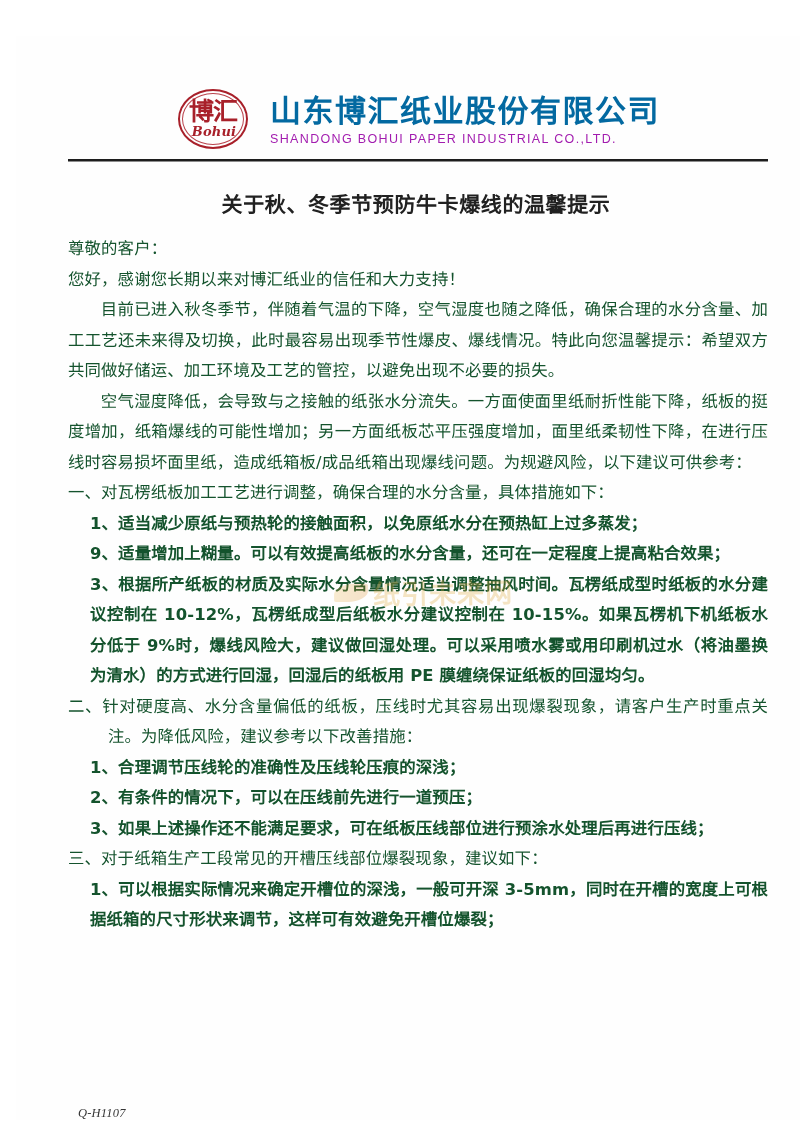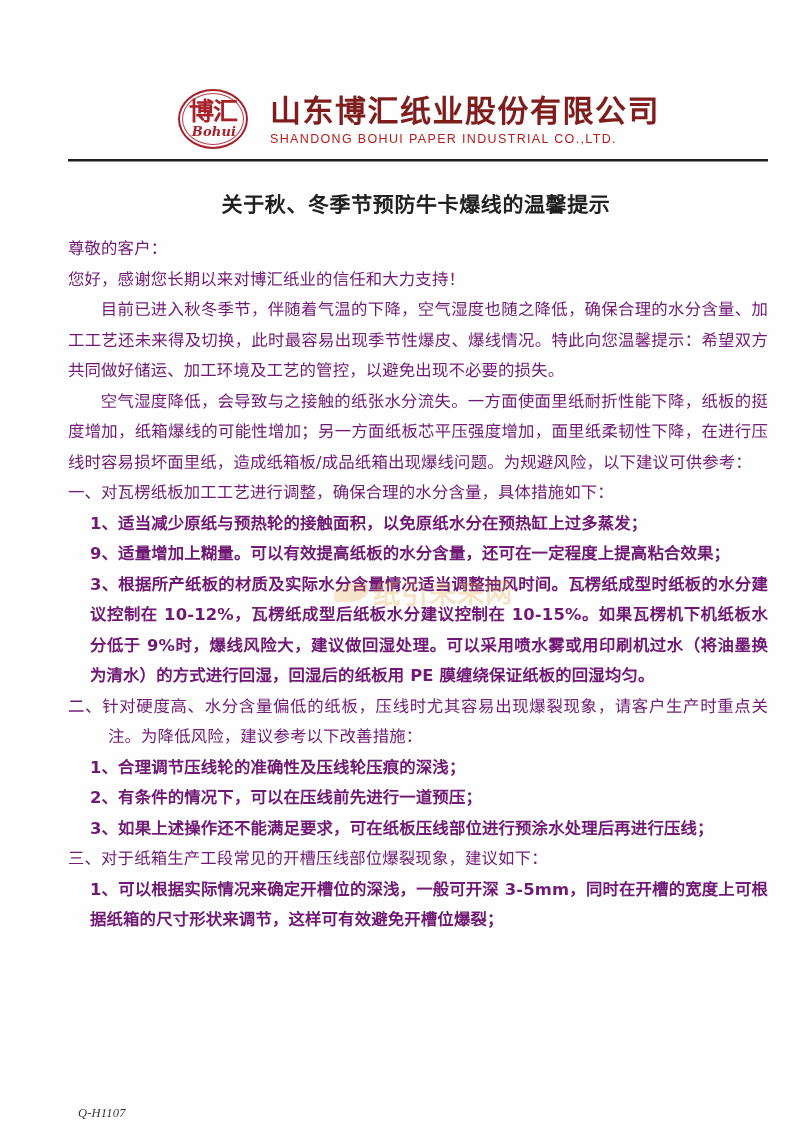--- a/index.html
+++ b/index.html
@@ -105,30 +105,30 @@
     display: flex;
     flex-direction: column;
     justify-content: center;
   }
   .company-cn {
     font-family: "DejaVu Sans", "Liberation Sans", sans-serif;
     font-size: 31px;
     font-weight: 700;
     line-height: 1.1;
     letter-spacing: 1.5px;
-    color: #7f1d1d;
+    color: #0369a1;
     white-space: nowrap;
   }
   .company-en {
     margin-top: 3px;
     font-family: "Liberation Sans", "DejaVu Sans", sans-serif;
     font-size: 12.5px;
     font-weight: 400;
     letter-spacing: 1.35px;
-    color: #b91c1c;
+    color: #a21caf;
     white-space: nowrap;
   }
 
   .header-rule {
     position: absolute;
     left: 52px;
     top: 123px;
     width: 700px;
     height: 3px;
     background: #1d1d1d;
@@ -152,21 +152,21 @@
 
   
   .body-copy {
     position: absolute;
     left: 52px;
     top: 198px;
     width: 700px;
     font-family: "DejaVu Sans", "Liberation Sans", sans-serif;
     font-size: 16.4px;
     line-height: 30.5px;
-    color: #701a75;
+    color: #14532d;
     letter-spacing: 0.15px;
     text-align: justify;
     text-justify: inter-ideograph;
   }
   .body-copy p {
     margin: 0;
   }
   .p-indent { text-indent: 2em; }
   .p-level1 { }
   .p-num {

